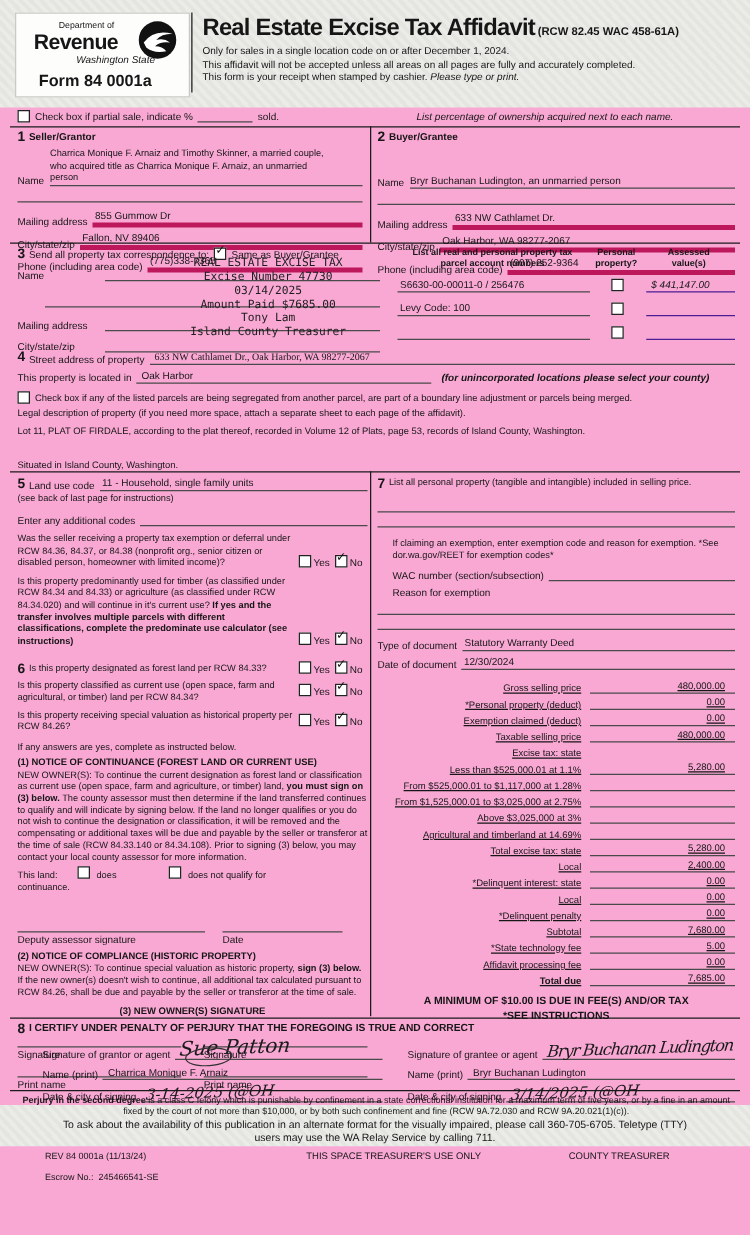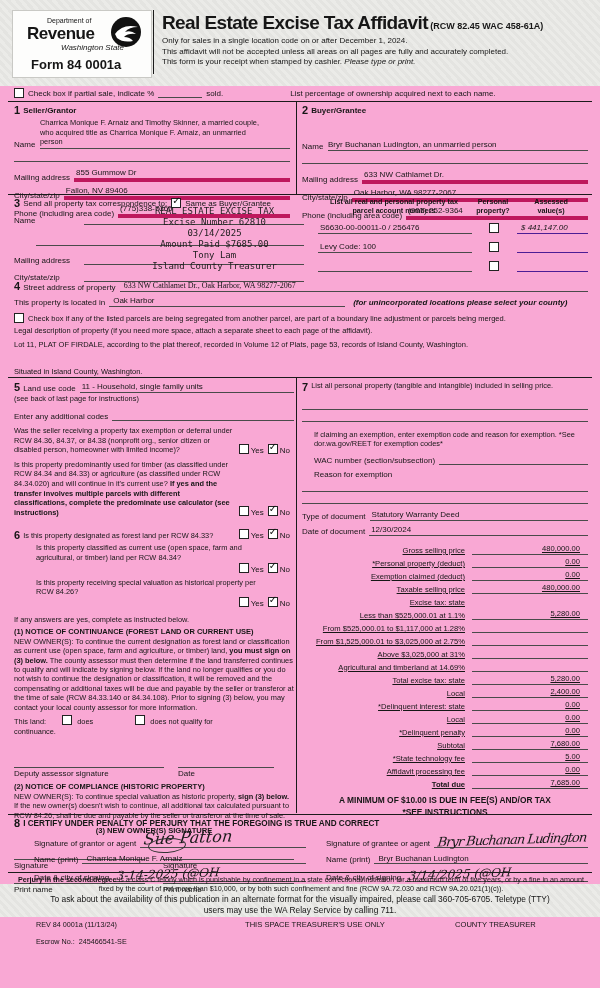--- a/index.html
+++ b/index.html
@@ -10,21 +10,21 @@
   .vline{position:absolute;border-left:1px solid #1b1b1b;width:0;}
   .b{font-weight:bold;}
   .i{font-style:italic;}
   .ul{border-bottom:1px solid #4a4a4a;}
   .num{font-weight:bold;font-size:11px;margin-right:3px;vertical-align:-1px;}
   .cb{display:inline-block;width:8px;height:8px;border:1px solid #222;background:#fff;position:relative;vertical-align:-1px;flex:none;}
   .tick{position:absolute;left:0px;top:-4px;font-size:10px;font-weight:bold;font-style:normal;color:#111;}
   .cbl{margin:0 4px 0 2px;}
   .yesno{white-space:nowrap;margin-left:auto;padding-left:4px;}
   .qrow{display:flex;align-items:flex-end;margin-top:5px;}
-  .qrow.mid{align-items:center;flex-direction:column;}
+  .qrow.mid{align-items:center;}
   .qtext{width:236px;line-height:9.6px;font-size:7.4px;}
   .para{line-height:9.4px;font-size:7.4px;text-align:left;}
   .fieldrow{display:flex;align-items:flex-end;margin-top:6px;}
   .fieldrow .lbl{flex:none;padding-right:4px;}
   .fieldrow .val{flex:1;border-bottom:4px solid #be185d;padding:0 2px 1px 2px;}
   .logo-box{position:absolute;left:12px;top:10px;width:138px;height:66px;background:#fdfdfc;border:1px solid #c9c9c5;}
   .stamp{position:absolute;left:112px;top:206px;width:205px;text-align:center;font-family:"DejaVu Sans Mono",monospace;font-size:9px;line-height:11px;color:#1d1d1d;}
   .taxrow{display:flex;align-items:flex-end;height:13px;}
   .taxlbl{flex:1;text-align:right;padding-right:7px;font-size:7.6px;}
   .taxval{width:106px;text-align:right;padding:0 8px 1px 2px;border-bottom:1px solid #4a4a4a;font-size:7.6px;}
@@ -73,21 +73,21 @@
       <div>This affidavit will not be accepted unless all areas on all pages are fully and accurately completed.</div>
       <div><span>This form is your receipt when stamped by cashier. </span><span class="i">Please type or print.</span></div>
     </div>
   </div>
 
   <div class="abs" style="left:14px;top:88px;display:flex;align-items:flex-end;width:574px;">
     <span class="cb"></span>
     <span style="margin-left:4px;">Check box if partial sale, indicate %</span>
     <span class="ul" style="width:44px;margin:0 4px;"></span>
     <span>sold.</span>
-    <span style="margin-left:67px;">List percentage of ownership acquired next to each name.</span>
+    <span style="margin-left:110px;font-style:italic;">List percentage of ownership acquired next to each name.</span>
   </div>
 
   <div class="hline" style="left:8px;width:584px;top:101px;"></div>
   <div class="vline" style="left:296px;top:101px;height:93px;"></div>
 
   <div class="abs" style="left:14px;top:104px;width:276px;">
     <div><span class="num">1</span><span class="b">Seller/Grantor</span></div>
     <div style="display:flex;align-items:flex-end;margin-top:2px;">
       <span style="flex:none;width:26px;">Name</span>
       <span class="ul" style="flex:1;line-height:9.6px;font-size:7.4px;padding-bottom:1px;"><span>Charrica Monique F. Arnaiz and Timothy Skinner, a married couple,</span><br><span>who acquired title as Charrica Monique F. Arnaiz, an unmarried</span><br><span>person</span></span>
@@ -149,21 +149,21 @@
       <span class="ul" style="flex:1;height:10px;"></span>
     </div>
     <div style="display:flex;align-items:flex-end;height:17px;">
       <span style="flex:none;width:70px;">City/state/zip</span>
       <span class="ul" style="flex:1;height:10px;"></span>
     </div>
   </div>
 
   <div class="stamp">
     <div>REAL ESTATE EXCISE TAX</div>
-    <div>Excise Number 62810</div>
+    <div>Excise Number 47730</div>
     <div>03/14/2025</div>
     <div>Amount Paid $7685.00</div>
     <div>Tony Lam</div>
     <div>Island County Treasurer</div>
   </div>
 
   <div class="abs" style="left:318px;top:198px;width:270px;">
     <div style="display:flex;">
       <div class="colhead" style="width:152px;"><span>List all real and personal property tax</span><br><span>parcel account numbers</span></div>
       <div class="colhead" style="width:46px;"><span>Personal</span><br><span>property?</span></div>
@@ -355,21 +355,21 @@
         </div>
       <div class="taxrow">
           <span class="taxlbl">From $525,000.01 to $1,117,000 at 1.28%</span>
           <span class="taxval"></span>
         </div>
       <div class="taxrow">
           <span class="taxlbl">From $1,525,000.01 to $3,025,000 at 2.75%</span>
           <span class="taxval"></span>
         </div>
       <div class="taxrow">
-          <span class="taxlbl">Above $3,025,000 at 31%</span>
+          <span class="taxlbl">Above $3,025,000 at 3%</span>
           <span class="taxval"></span>
         </div>
       <div class="taxrow">
           <span class="taxlbl">Agricultural and timberland at 14.69%</span>
           <span class="taxval"></span>
         </div>
       <div class="taxrow">
           <span class="taxlbl">Total excise tax: state</span>
           <span class="taxval">5,280.00</span>
         </div>

